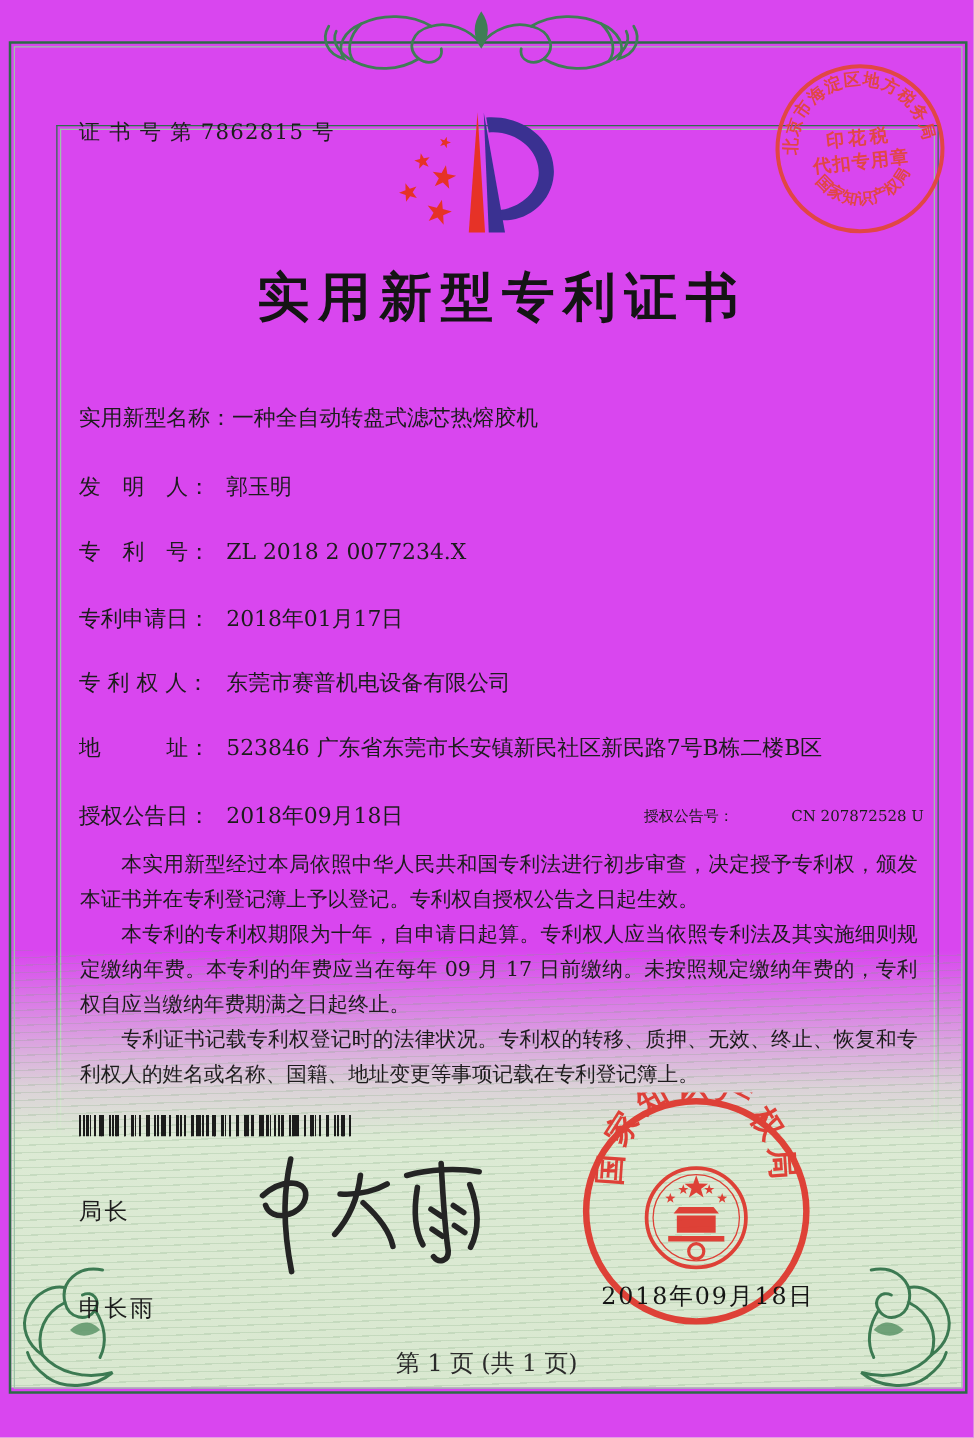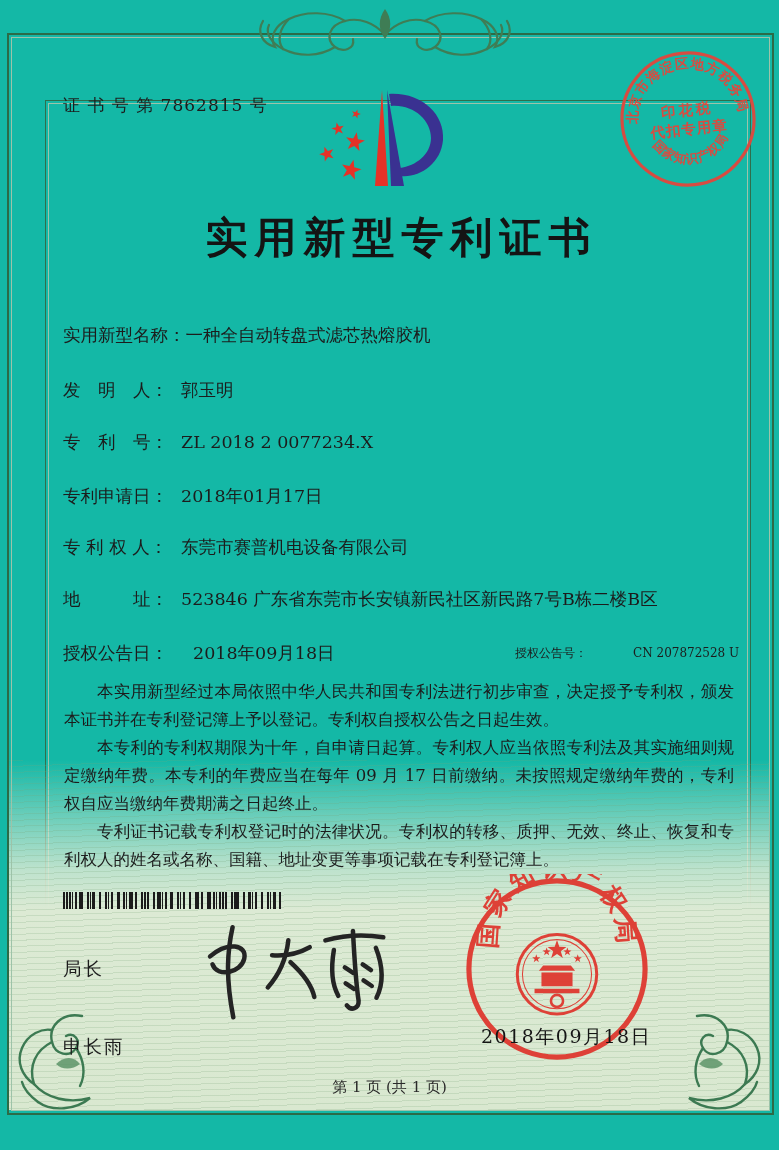--- a/index.html
+++ b/index.html
@@ -1,18 +1,18 @@
 <!DOCTYPE html>
 <html><head>
 <meta charset="utf-8">
 <style>
   html,body{margin:0;padding:0;background:#e9e6da;}
   .page{
     position:relative; width:779px; height:1150px; margin:0 auto;
-    background:#14b8a6; overflow:hidden;
+    background:#d946ef; overflow:hidden;
     font-family:"DejaVu Serif","Liberation Serif",serif;
     color:#1c1c1c;
     text-decoration:underline;
   }
   
   .outer-frame{
     position:absolute; left:7px; top:33px; width:763px; height:1078px;
     border:2px solid #2c6b47; z-index:3; pointer-events:none;
   }
   .outer-frame:before{
@@ -55,21 +55,21 @@
     background-image:
       repeating-linear-gradient(90deg,#1b1b1b 0 2px,transparent 2px 6px),
       repeating-linear-gradient(90deg,#1b1b1b 0 1px,transparent 1px 9px),
       repeating-linear-gradient(90deg,transparent 0 3px,#1b1b1b 3px 5px,transparent 5px 13px);
   }
   .director-title{position:absolute; left:63px; top:956px; font-size:18.5px; letter-spacing:2px; z-index:5;}
   .director-name{position:absolute; left:63px; top:990px; font-size:18.5px; letter-spacing:2px; z-index:5;margin-top:44px;}
   .signature{position:absolute; left:195px; top:912px; z-index:6;}
   .seal{position:absolute; left:462px; top:874px; z-index:6; opacity:.93;}
   .seal-date{position:absolute; left:481px; top:1024px; font-size:19px; letter-spacing:1.5px; z-index:7; color:#151515;}
-  .footer{position:absolute; left:0; right:0; top:1078px; text-align:center; font-size:15px; z-index:5; color:#2a2a2a;}
+  .footer{position:absolute; left:0; right:0; top:1078px; text-align:center; font-size:19px; z-index:5; color:#2a2a2a;}
   
   .tax-stamp{position:absolute; left:613px; top:44px; z-index:6; opacity:.95; transform:rotate(-6deg);}
   .logo{position:absolute; left:313px; top:80px; z-index:5;}
   .ornament-top{position:absolute; left:255px; top:5px; z-index:4; pointer-events:none;}
   .corner-bl{position:absolute; left:12px; top:1008px; z-index:4; pointer-events:none;}
   .corner-br{position:absolute; left:667px; top:1008px; z-index:4; transform:scaleX(-1); pointer-events:none;}
 </style>
 </head>
 <body>
 
@@ -174,21 +174,21 @@
     <span class="fvalue">2018年01月17日</span>
   </div>
   <div class="field-row" style="top:534px">
     <span class="flabel">专 利 权 人：</span>
     <span class="fvalue">东莞市赛普机电设备有限公司</span>
   </div>
   <div class="field-row" style="top:586px">
     <span class="flabel">地　　　址：</span>
     <span class="fvalue">523846 广东省东莞市长安镇新民社区新民路7号B栋二楼B区</span>
   </div>
-  <div class="field-row" style="top:640px; width:680px;gap:12px;">
+  <div class="field-row" style="top:640px; width:680px;">
     <span class="flabel">授权公告日：</span>
     <span class="fvalue">2018年09月18日</span>
     <span class="grant-right">
       <span class="flabel">授权公告号：</span>
       <span class="fvalue">CN 207872528 U</span>
     </span>
   </div>
 
   <div class="paras">
     <p>本实用新型经过本局依照中华人民共和国专利法进行初步审查，决定授予专利权，颁发本证书并在专利登记簿上予以登记。专利权自授权公告之日起生效。</p>

